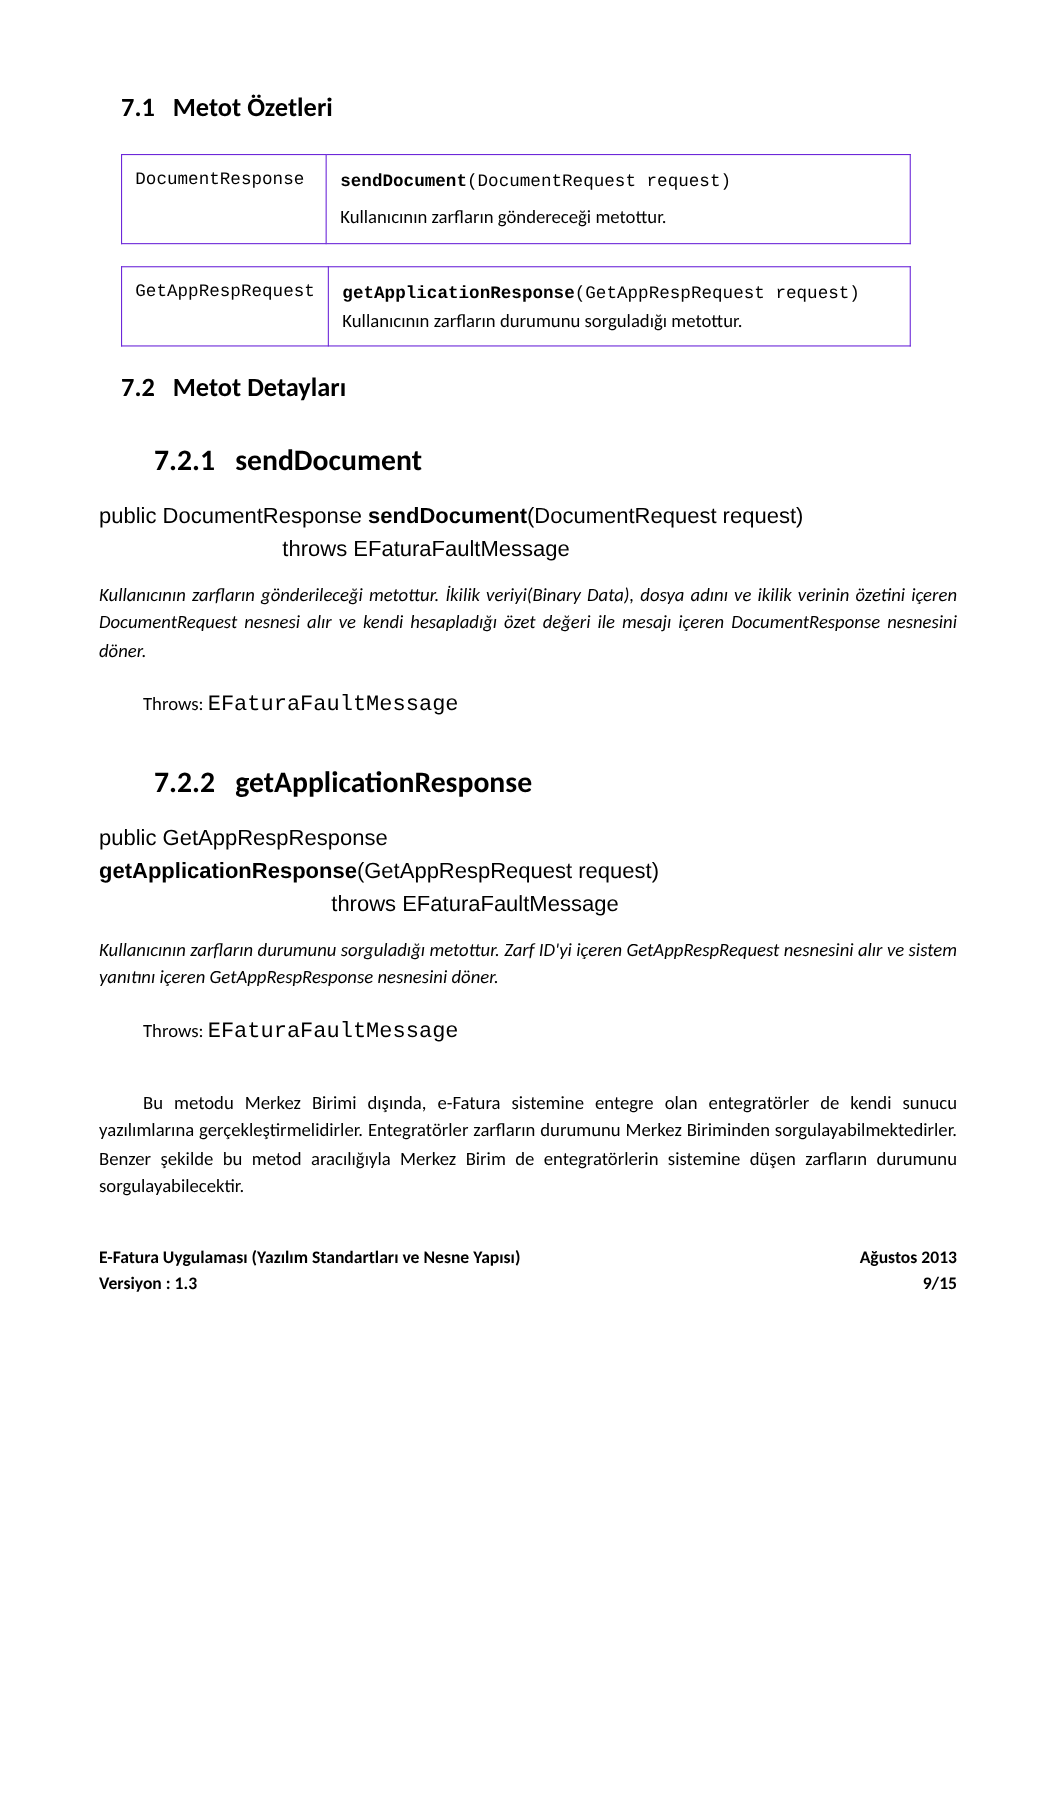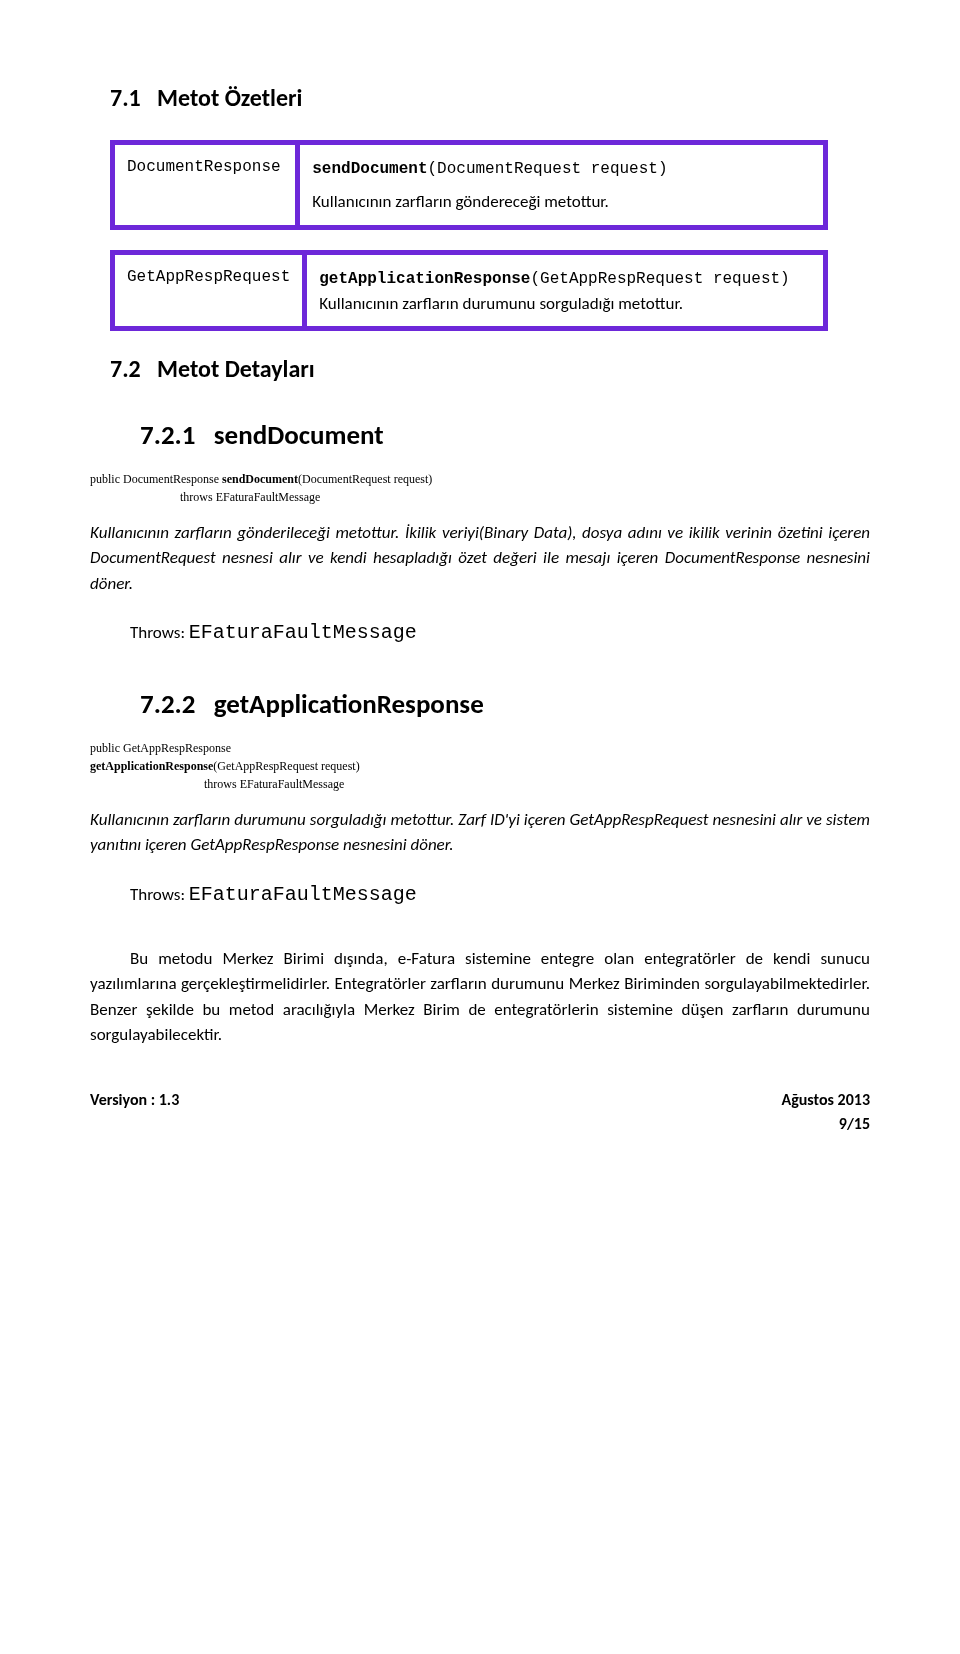--- a/index.html
+++ b/index.html
@@ -23,35 +23,35 @@
     font-weight: bold;
     margin: 28px 0 14px 0;
     padding-left: 50px;
   }
   table.summary {
     border-collapse: collapse;
     margin: 0 0 20px 20px;
     width: 92%;
   }
   table.summary td {
-    border: 5px solid #6d28d9;
+    border: 1px solid #6d28d9;
     vertical-align: top;
     padding: 10px 12px;
   }
   table.summary td.left {
     width: 26%;
   }
   .mono {
     font-family: "Courier New", Courier, monospace;
     font-size: 16px;
     white-space: pre-wrap;
   }
   .mono-para {
-    font-family: Liberation Serif, serif;
-    font-size: 12px;
+    font-family: Liberation Sans, sans-serif;
+    font-size: 20px;
     margin: 0 0 14px 0;
     white-space: pre-wrap;
   }
   .body-para {
     text-align: justify;
     margin: 0 0 22px 0;
     font-style: italic;
   }
   .throws {
     margin: 0 0 36px 40px;
@@ -141,19 +141,20 @@
 <p class="body-para">Kullanıcının zarfların durumunu sorguladığı metottur. Zarf ID'yi içeren GetAppRespRequest nesnesini alır ve sistem yanıtını içeren GetAppRespResponse nesnesini döner.</p>
 
 <p class="throws">
   <span class="throws-label">Throws: </span><span class="throws-value">EFaturaFaultMessage</span>
 </p>
 
 <p class="indent-para">Bu metodu Merkez Birimi dışında, e-Fatura sistemine entegre olan entegratörler de kendi sunucu yazılımlarına gerçekleştirmelidirler. Entegratörler zarfların durumunu Merkez Biriminden sorgulayabilmektedirler. Benzer şekilde bu metod aracılığıyla Merkez Birim de entegratörlerin sistemine düşen zarfların durumunu sorgulayabilecektir.</p>
 
 <div class="footer">
   <div class="footer-left">
+    <div>E-Fatura Uygulaması (Yazılım Standartları ve Nesne Yapısı)</div>
     <div>Versiyon : 1.3</div>
   </div>
   <div class="footer-right">
     <div>Ağustos 2013</div>
     <div>9/15</div>
   </div>
 </div>
 
 </body></html>

